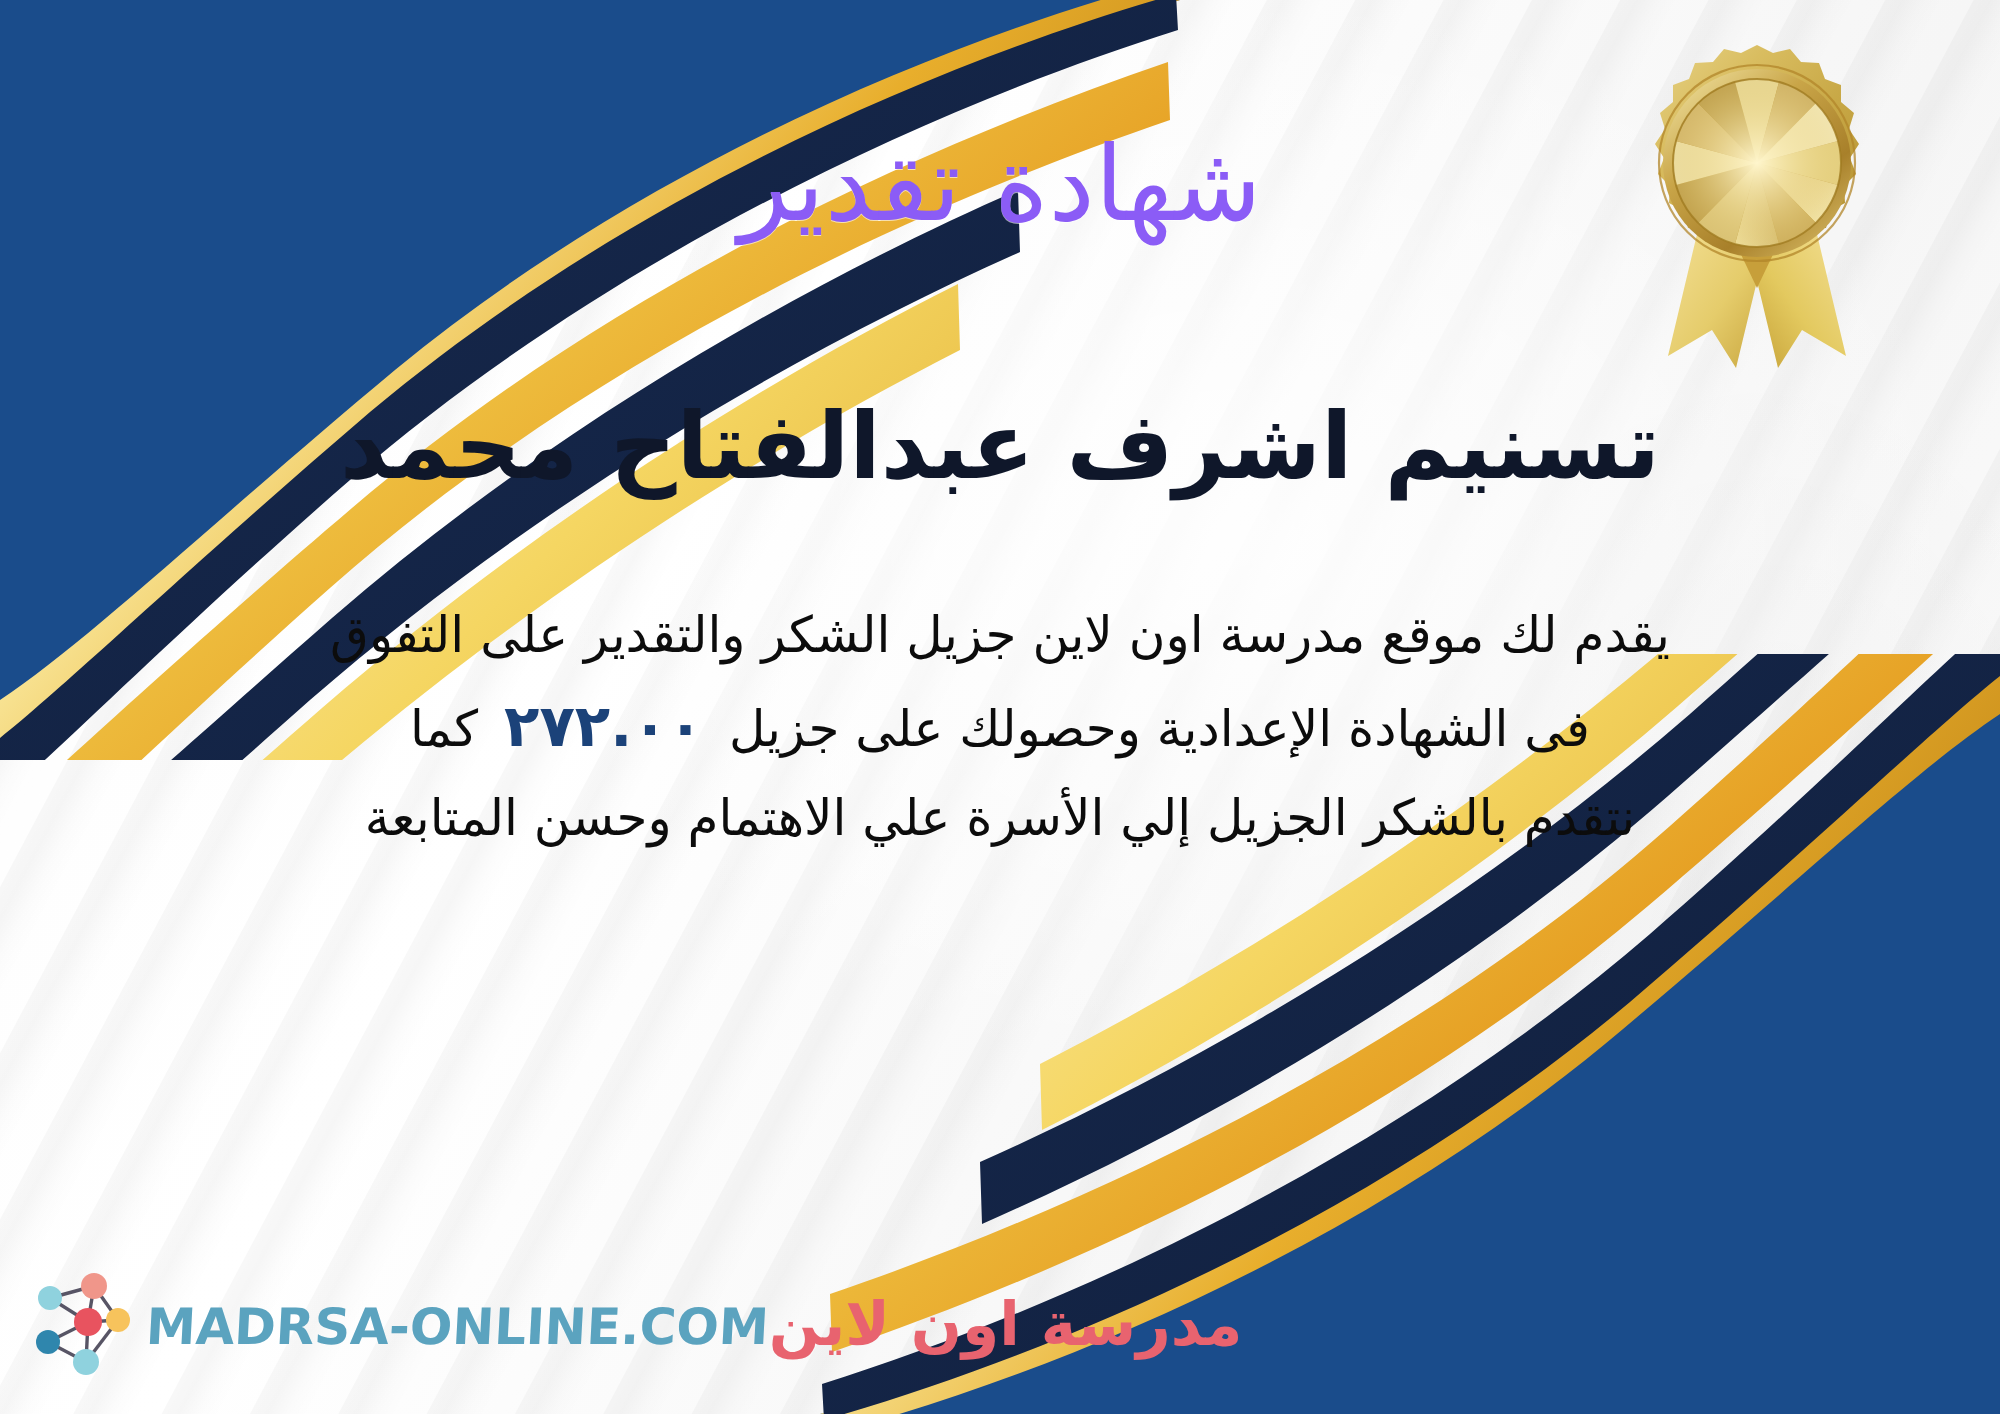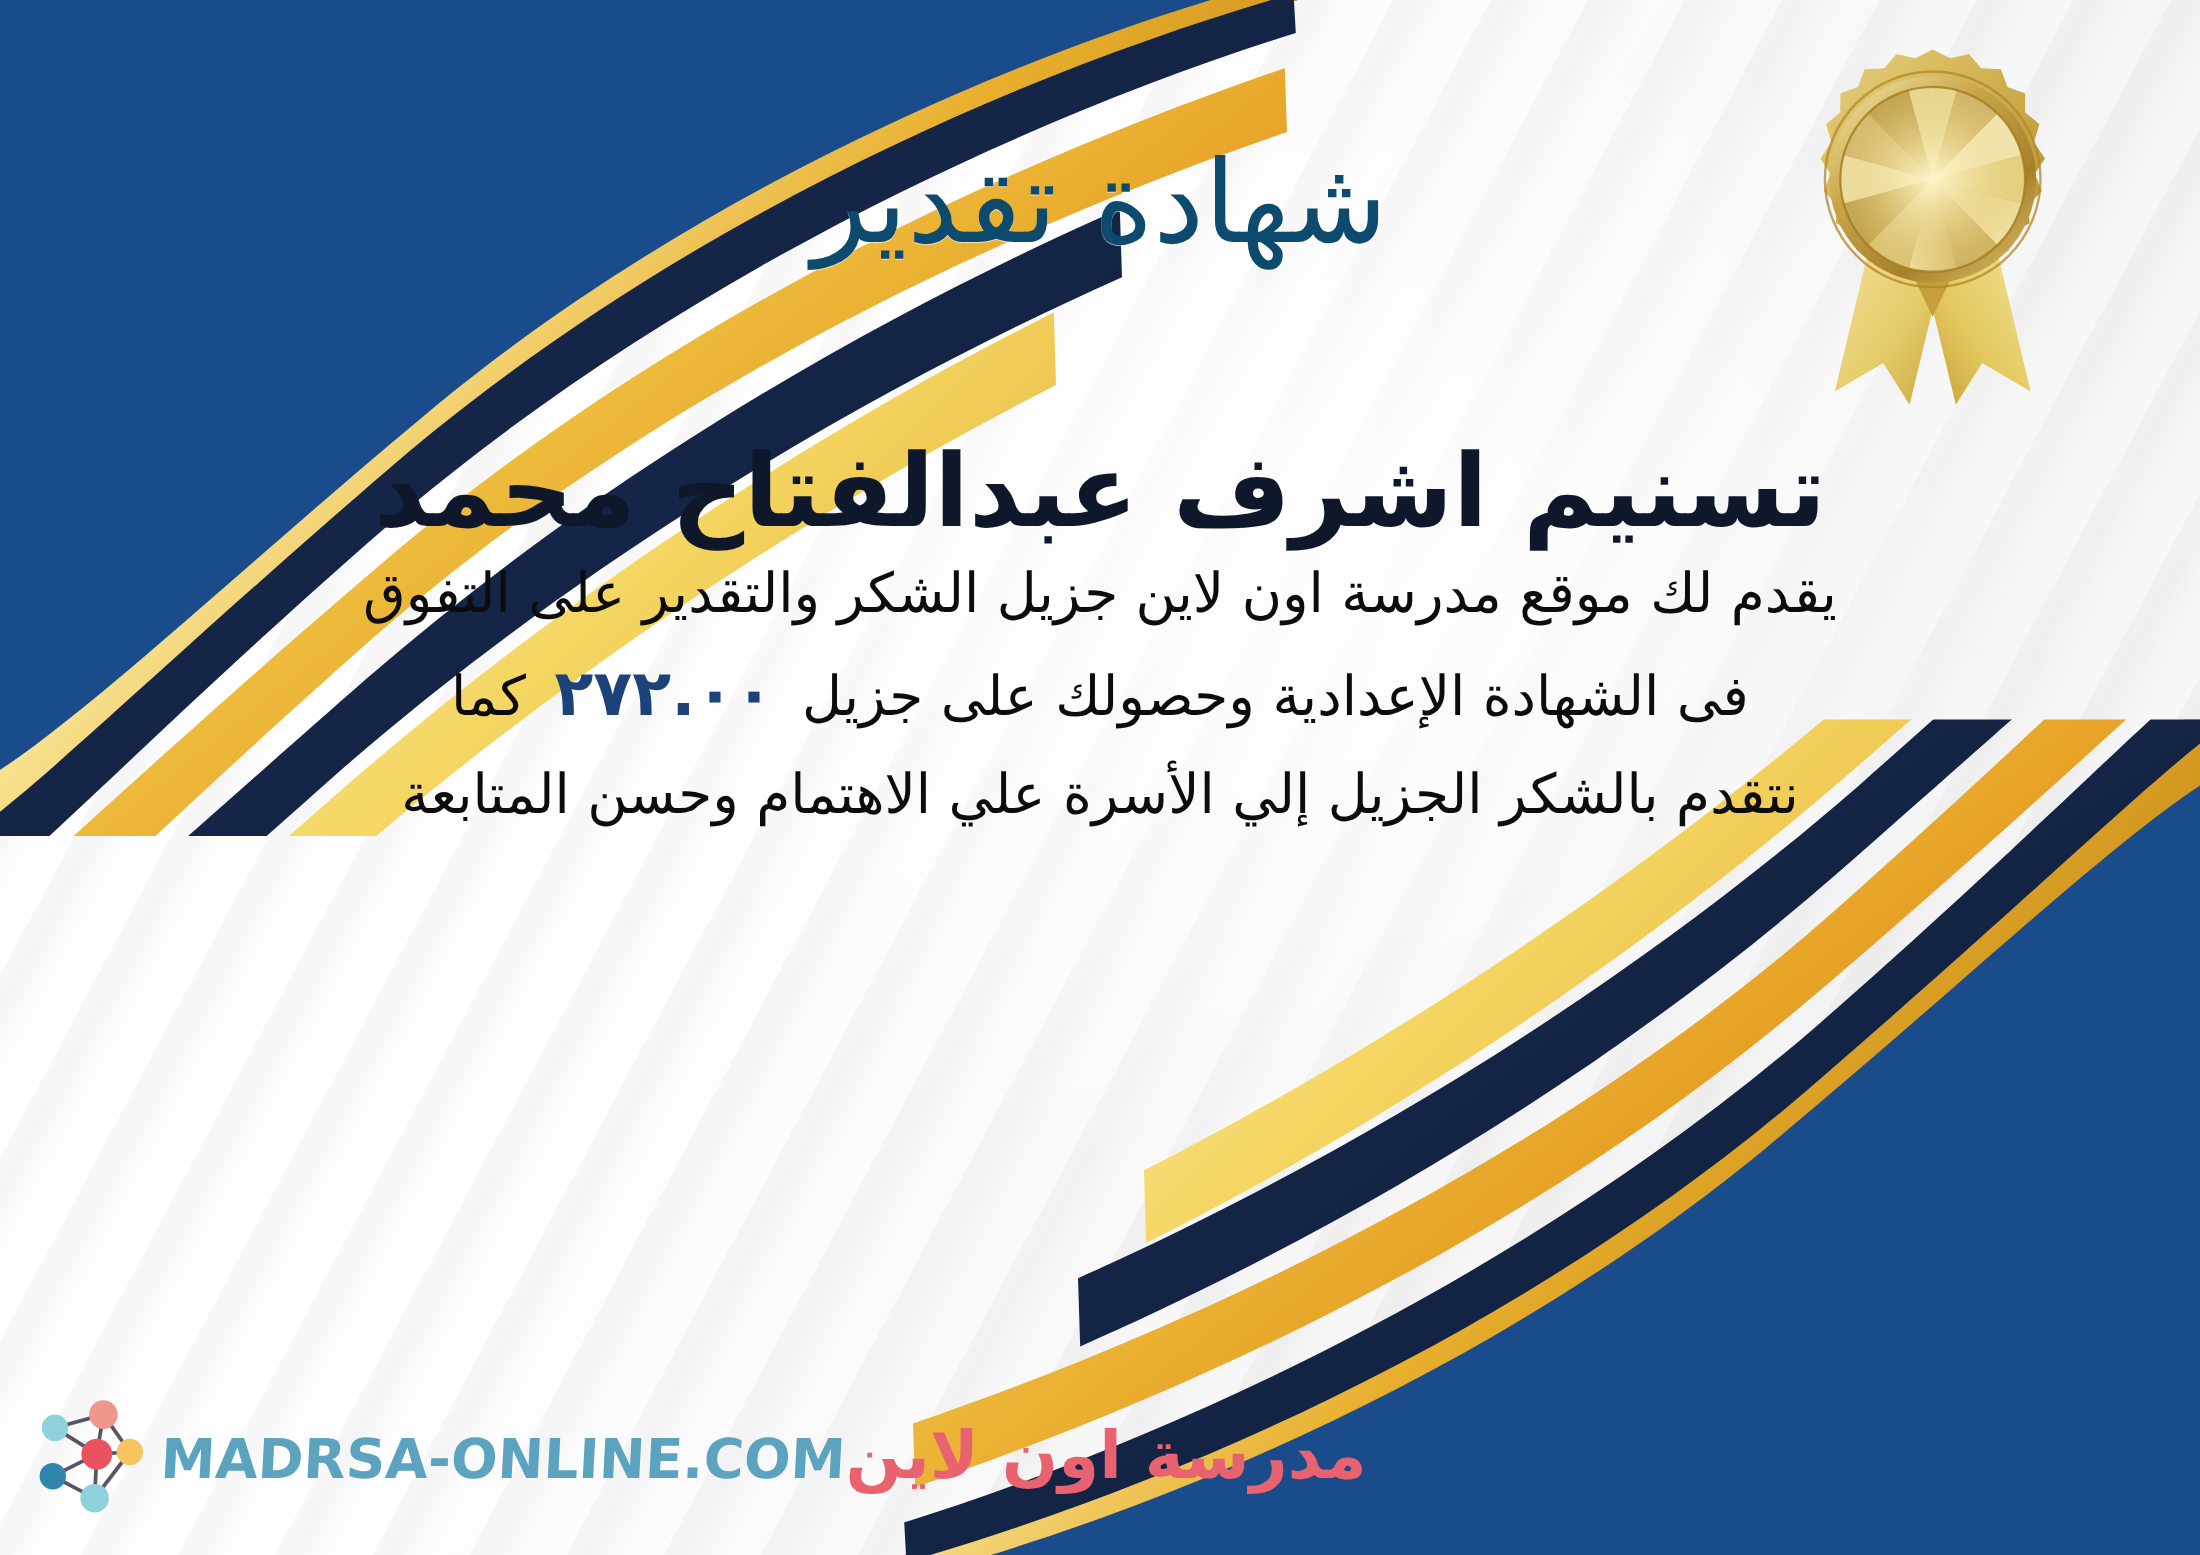--- a/index.html
+++ b/index.html
@@ -71,38 +71,39 @@
     flex-direction: column;
     align-items: center;
     text-align: center;
   }
 
   .cert-title {
     margin-top: 126px;
     font-size: 104px;
     font-weight: 400;
     letter-spacing: 0px;
-    color: #0c4a6e;
+    color: #8b5cf6;
     line-height: 1.12;
     direction: rtl;
     text-shadow: 0 1px 0 rgba(255,255,255,0.6);
     text-align: right;
   }
 
   .student-name {
     margin-top: 150px;
     font-size: 92px;
     font-weight: 700;
     color: #0f172a;
     line-height: 1.2;
     direction: rtl;
     white-space: nowrap;
   }
 
   .body-block {
+    margin-top: 96px;
     width: 1880px;
     direction: rtl;
     color: #0c0c0c;
   }
   .body-line {
     font-size: 50px;
     font-weight: 400;
     line-height: 1.44;
     color: #0c0c0c;
     direction: rtl;

